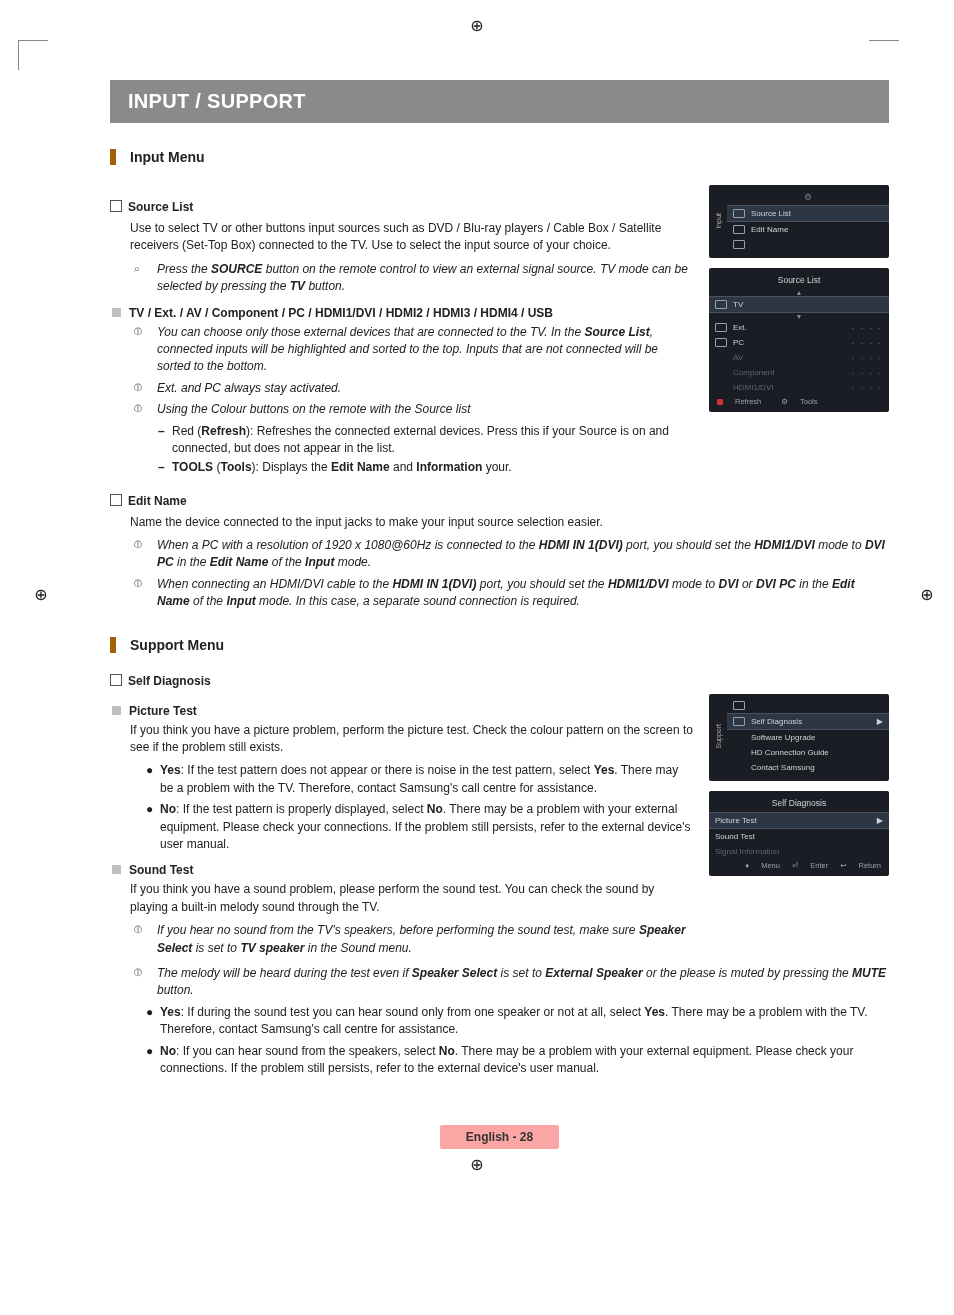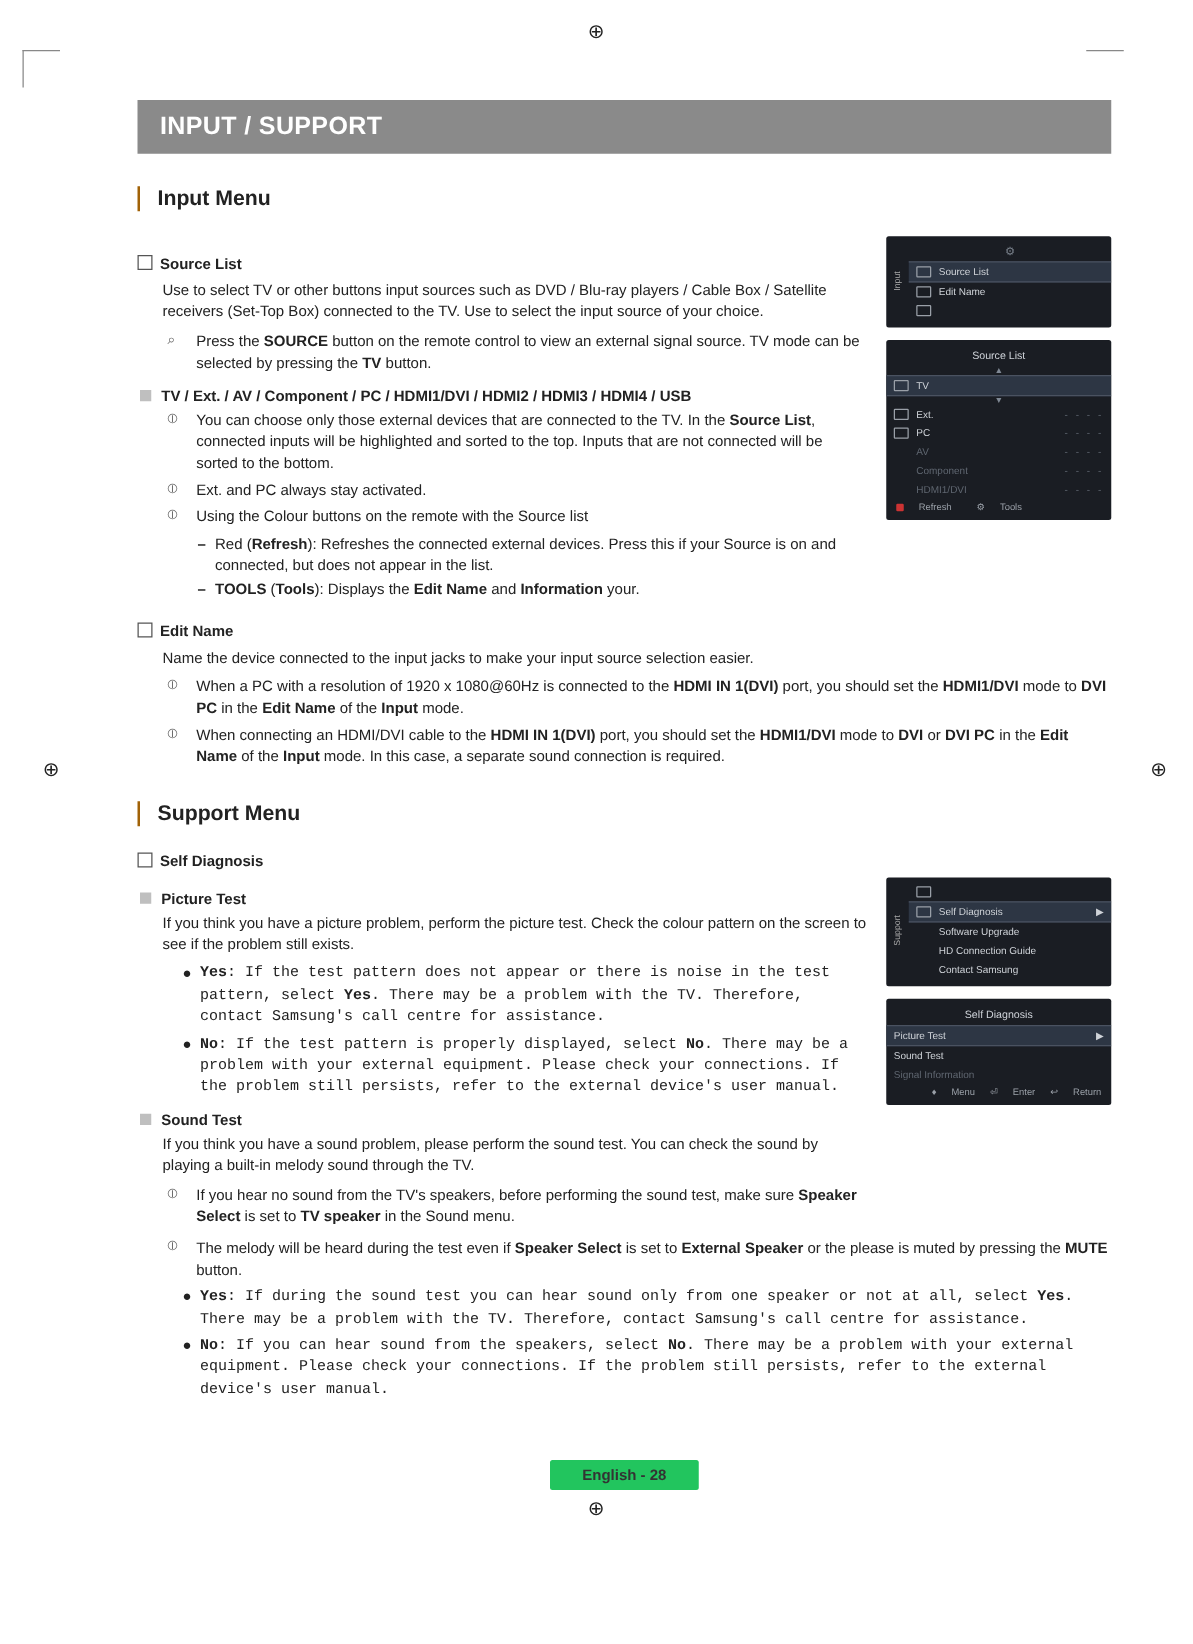--- a/index.html
+++ b/index.html
@@ -33,23 +33,23 @@
   .banner {
     background: #8a8a8a;
     color: #fff;
     font-weight: bold;
     font-size: 20px;
     padding: 10px 18px;
     margin-bottom: 24px;
     letter-spacing: 0.3px;
   }
   .section-title {
-    border-left: 2px solid #a16207;
+    border-left: 6px solid #a16207;
     padding-left: 14px;
-    font-size: 17px;
+    font-size: 14px;
     font-weight: bold;
     margin: 26px 0 20px 0;
   }
   .sub-head {
     font-weight: bold;
     margin: 14px 0 6px 0;
   }
   .sub-head .qmark {
     display: inline-block;
     width: 12px; height: 12px;
@@ -87,37 +87,37 @@
     margin: 4px 0 4px 24px;
     line-height: 1.45;
   }
   .note .icon {
     flex-shrink: 0;
     width: 17px;
     font-size: 11px;
     color: #666;
     margin-right: 6px;
   }
-  .note .txt { flex: 1; }
+  .note .txt { flex: 1; font-style: italic; }
 
   .dash-item {
     display: flex;
     margin: 2px 0 2px 48px;
     line-height: 1.45;
   }
   .dash-item .dash { width: 14px; flex-shrink: 0; font-weight: bold; }
   .dash-item .dt { flex: 1; }
 
   .bullet {
     display: flex;
     margin: 4px 0 4px 36px;
     line-height: 1.45;
   }
   .bullet .dot { width: 14px; flex-shrink: 0; }
-  .bullet .bt { flex: 1; font-family: Liberation Mono, monospace; }
+  .bullet .bt { flex: 1; }
 
   
   .osd {
     background: #1a1d23;
     color: #cfd3d8;
     font-size: 8px;
     border-radius: 2px;
     overflow: hidden;
     margin-bottom: 10px;
     padding: 4px 0 6px 0;
@@ -156,21 +156,21 @@
   .tri { font-size: 7px; color: #7f8894; text-align: center; }
   .osd-bot.right { justify-content: flex-end; }
   .osd-bot .redsq { width: 6px; height: 6px; background: #c33; border-radius: 1px; }
 
   .footer {
     text-align: center;
     margin-top: 48px;
   }
   .foot-pill {
     display: inline-block;
-    background: #22c55e;
+    background: #fca5a5;
     padding: 5px 26px;
     border-radius: 2px;
     font-weight: bold;
     font-size: 12px;
     color: #333;
   }
   .print-meta {
     display: flex;
     justify-content: space-between;
     font-size: 9px;

